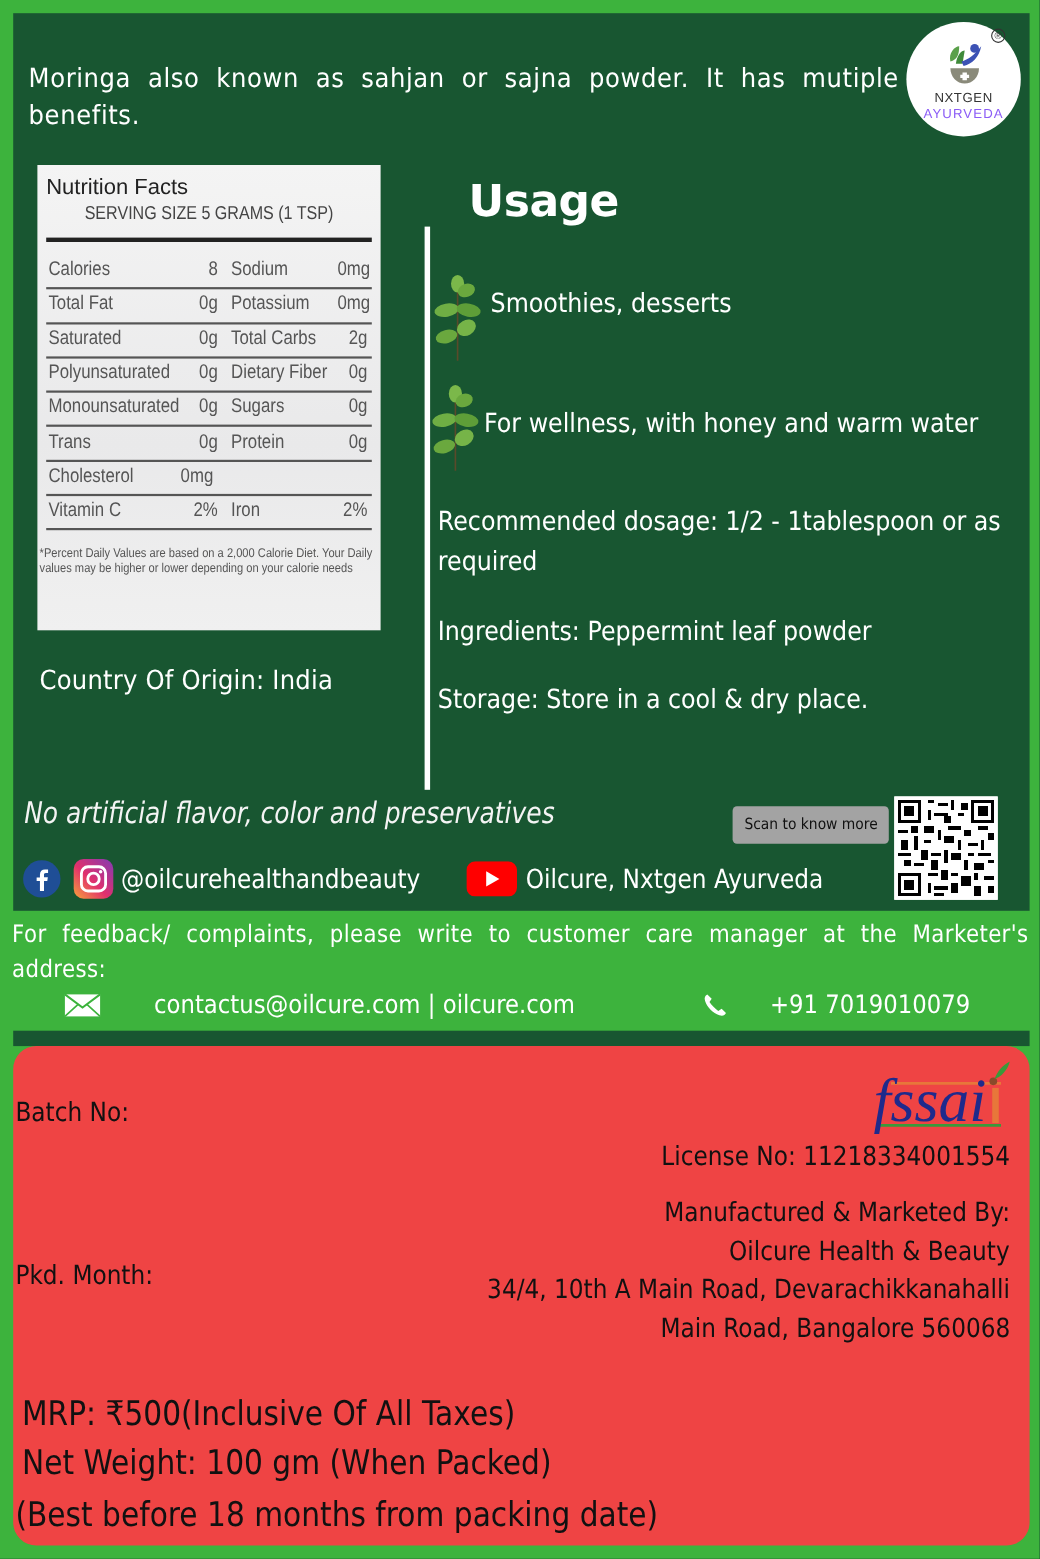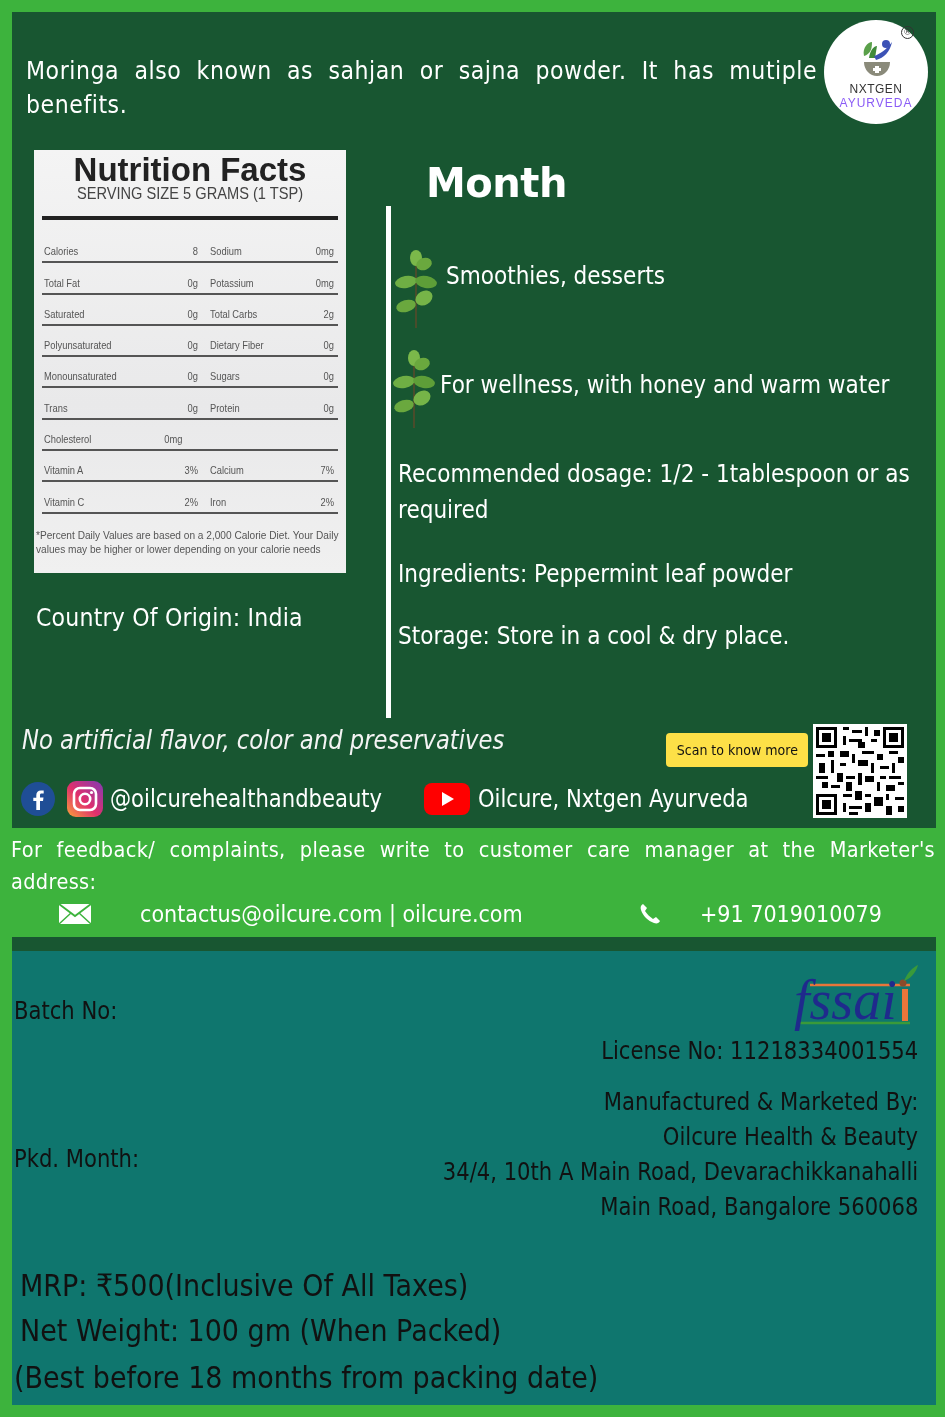--- a/index.html
+++ b/index.html
@@ -35,30 +35,30 @@
     .logo .l1 { color: #333; font-size: 12px; font-weight: normal; letter-spacing: 0.5px; }
     .logo .l2 { color: #8b5cf6; font-size: 12px; letter-spacing: 1px; }
 
     .nutrition {
       position: absolute; left: 22px; top: 138px; width: 312px; height: 423px;
       background: linear-gradient(180deg,#f4f4f4,#e9e9ea 60%,#f0f0f0);
       color: #555; padding: 6px 8px 0 8px;
       font-family: "Liberation Sans Narrow", "Liberation Sans", sans-serif;
     }
     .nutrition .nf-title {
-      text-align: center; font-weight: bold; font-size: 33px; color: #222; line-height: 28px;
+      font-weight: normal; font-size: 20px; color: #222; line-height: 28px;
     }
     .nutrition .nf-sub {
       text-align: center; font-size: 17px; color: #444; line-height: 20px;
       transform: scaleX(0.86);
     }
     .nutrition .thick { height: 4px; background: #222; margin: 12px 0 12px 0; }
     .nf-row {
-      display: flex; align-items: flex-end; height: 31.3px; border-bottom: 2px solid #555;
-      font-size: 11px; color: #555; padding: 0 2px 4px 2px;
+      display: flex; align-items: center; height: 31.3px; border-bottom: 2px solid #555;
+      font-size: 18px; color: #555; padding: 0 2px 4px 2px;
     }
     .nf-row span { display: inline-block; transform: scaleX(0.85); transform-origin: left bottom; white-space: nowrap; }
     .nf-row .c1 { width: 118px; }
     .nf-row .c2 { width: 36px; text-align: right; transform-origin: right bottom; }
     .nf-row .c3 { width: 92px; margin-left: 12px; }
     .nf-row .c4 { width: 32px; text-align: right; transform-origin: right bottom; }
     .nf-foot {
       font-size: 11.5px; line-height: 14px; color: #555; margin-top: 14px; margin-left: -6px;
       transform: scaleX(0.88); transform-origin: left top; width: 345px;
     }
@@ -88,21 +88,21 @@
       font-family: "DejaVu Sans", sans-serif; font-weight: 300;
       transform: scaleX(0.84); transform-origin: left top; white-space: nowrap; color: #f4f4f4;
     }
     .social-row { position: absolute; left: 8px; top: 770px; height: 34px; display: flex; align-items: center; }
     .social-row .handle, .social-row .yt-text {
       font-size: 24px; font-family: "DejaVu Sans", sans-serif; white-space: nowrap;
       transform: scaleX(0.88); transform-origin: left center; display: inline-block;
     }
     .scan-btn {
       position: absolute; left: 654px; top: 721px; width: 142px; height: 34px;
-      background: #fde047; color: #111; border-radius: 4px; font-size: 14px;
+      background: #a3a3a3; color: #111; border-radius: 4px; font-size: 14px;
       display: flex; align-items: center; justify-content: center;
       font-family: "DejaVu Sans", sans-serif;
     }
     .scan-btn span { transform: scaleX(0.9); display: inline-block; white-space: nowrap; }
     .qr { position: absolute; left: 801px; top: 712px; width: 94px; height: 94px; background: #fff; }
 
     .feedback {
       position: absolute; left: 11px; top: 834px; width: 924px; color: #fff;
       font-size: 22px; line-height: 32px; text-align: justify; letter-spacing: 0.4px;
       font-family: "DejaVu Sans", sans-serif;
@@ -110,21 +110,21 @@
     }
     .contact-row { position: absolute; left: 58px; top: 896px; height: 36px; display: flex; align-items: center; color: #fff; gap: 36px; }
     .contact-row .txt {
       font-size: 23px; font-family: "DejaVu Sans", sans-serif; white-space: nowrap;
       display: inline-block; transform: scaleX(0.9); transform-origin: left center;
     }
     .dark-strip { position: absolute; left: 12px; top: 937px; width: 924px; height: 14px; background: #185631; }
 
     .white-panel {
       position: absolute; left: 12px; top: 951px; width: 924px; height: 454px;
-      background: #0f766e; color: #111;
+      background: #ef4444; color: #111; border-radius: 21px;
     }
     .wp-text {
       position: absolute; font-size: 24px; font-family: "DejaVu Sans", sans-serif;
       white-space: nowrap; transform: scaleX(0.88);
     }
     .left-anchor { transform-origin: left top; }
     .right-anchor { transform-origin: right top; text-align: right; }
     .big { font-size: 31px; transform: scaleX(0.87); transform-origin: left top; }
     .fssai { position: absolute; left: 780px; top: 10px; width: 130px; height: 70px; }
   </style>
@@ -190,40 +190,34 @@
           <span class="c3">Protein</span>
           <span class="c4">0g</span>
         </div>
       <div class="nf-row">
           <span class="c1">Cholesterol</span>
           <span class="c2" style="text-align:left;width:50px;margin-left:0">0mg</span>
           <span class="c3"></span>
           <span class="c4"></span>
         </div>
       <div class="nf-row">
-          <span class="c1">Vitamin A</span>
-          <span class="c2">3%</span>
-          <span class="c3">Calcium</span>
-          <span class="c4">7%</span>
-        </div>
-      <div class="nf-row">
           <span class="c1">Vitamin C</span>
           <span class="c2">2%</span>
           <span class="c3">Iron</span>
           <span class="c4">2%</span>
         </div>
     </div>
     <div class="nf-foot">*Percent Daily Values are based on a 2,000 Calorie Diet. Your Daily values may be higher or lower depending on your calorie needs</div>
   </div>
 
   <div class="origin">Country Of Origin: India</div>
 
   <div class="vline"></div>
 
-  <div class="usage-title">Month</div>
+  <div class="usage-title">Usage</div>
 
   <svg class="leaf" style="left:382px;top:236px" width="44" height="82" viewBox="0 0 44 82">
     <path d="M22 4 L22 80" stroke="#5a4a2a" stroke-width="1.5" fill="none"></path>
     <ellipse cx="22" cy="10" rx="6" ry="8" fill="#7bb84a"></ellipse>
     <ellipse cx="30" cy="16" rx="8" ry="6" fill="#6aa83e" transform="rotate(-20 30 16)"></ellipse>
     <ellipse cx="12" cy="34" rx="11" ry="6" fill="#6fae44" transform="rotate(-10 12 34)"></ellipse>
     <ellipse cx="32" cy="34" rx="11" ry="6" fill="#5e9e38" transform="rotate(10 32 34)"></ellipse>
     <ellipse cx="30" cy="50" rx="9" ry="7" fill="#76b448" transform="rotate(-30 30 50)"></ellipse>
     <ellipse cx="12" cy="58" rx="10" ry="6" fill="#6aa83e" transform="rotate(-15 12 58)"></ellipse>
   </svg>

